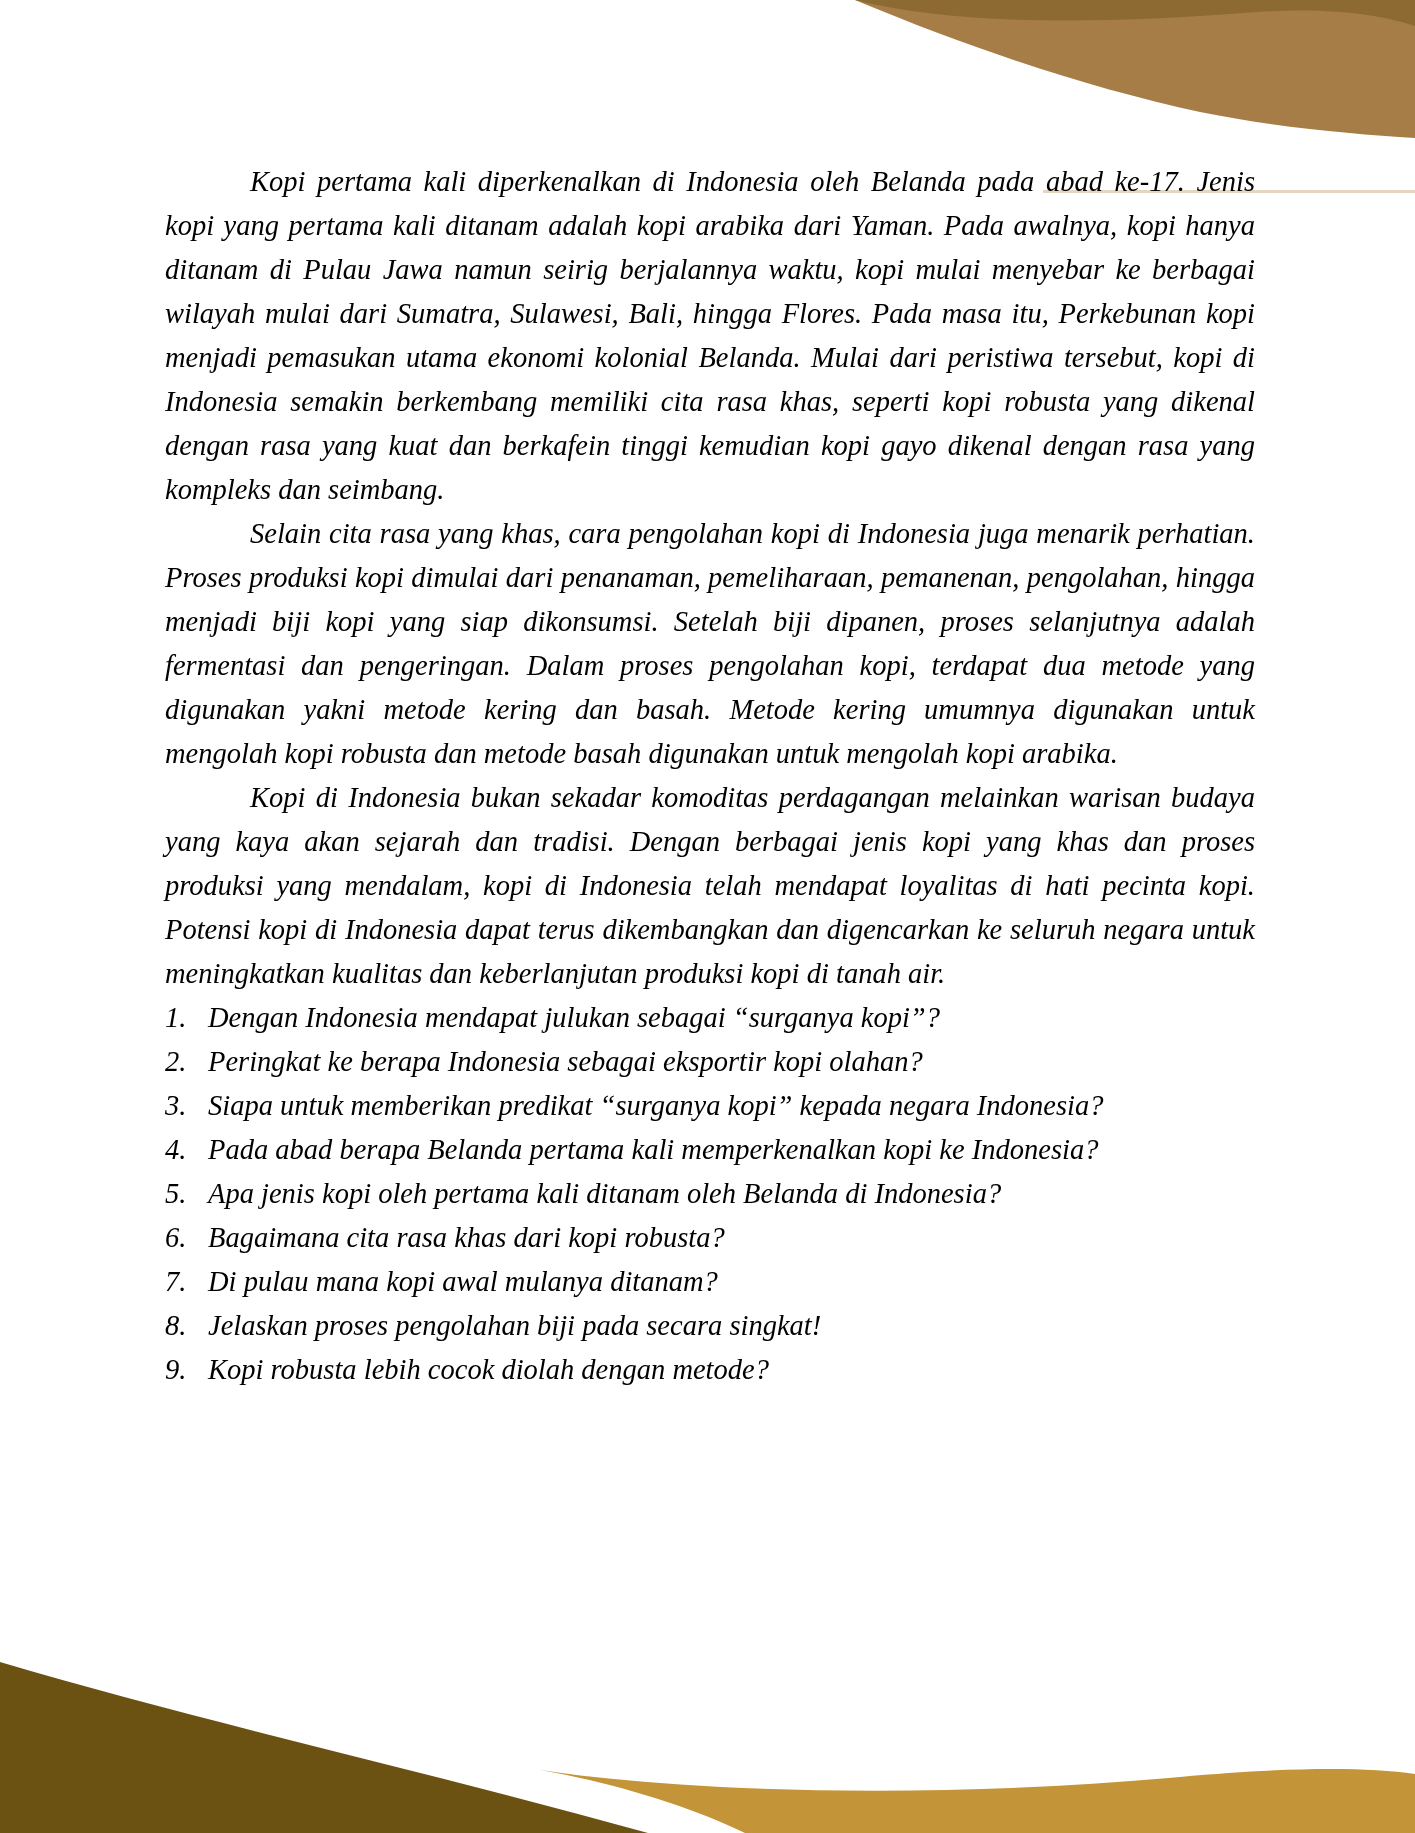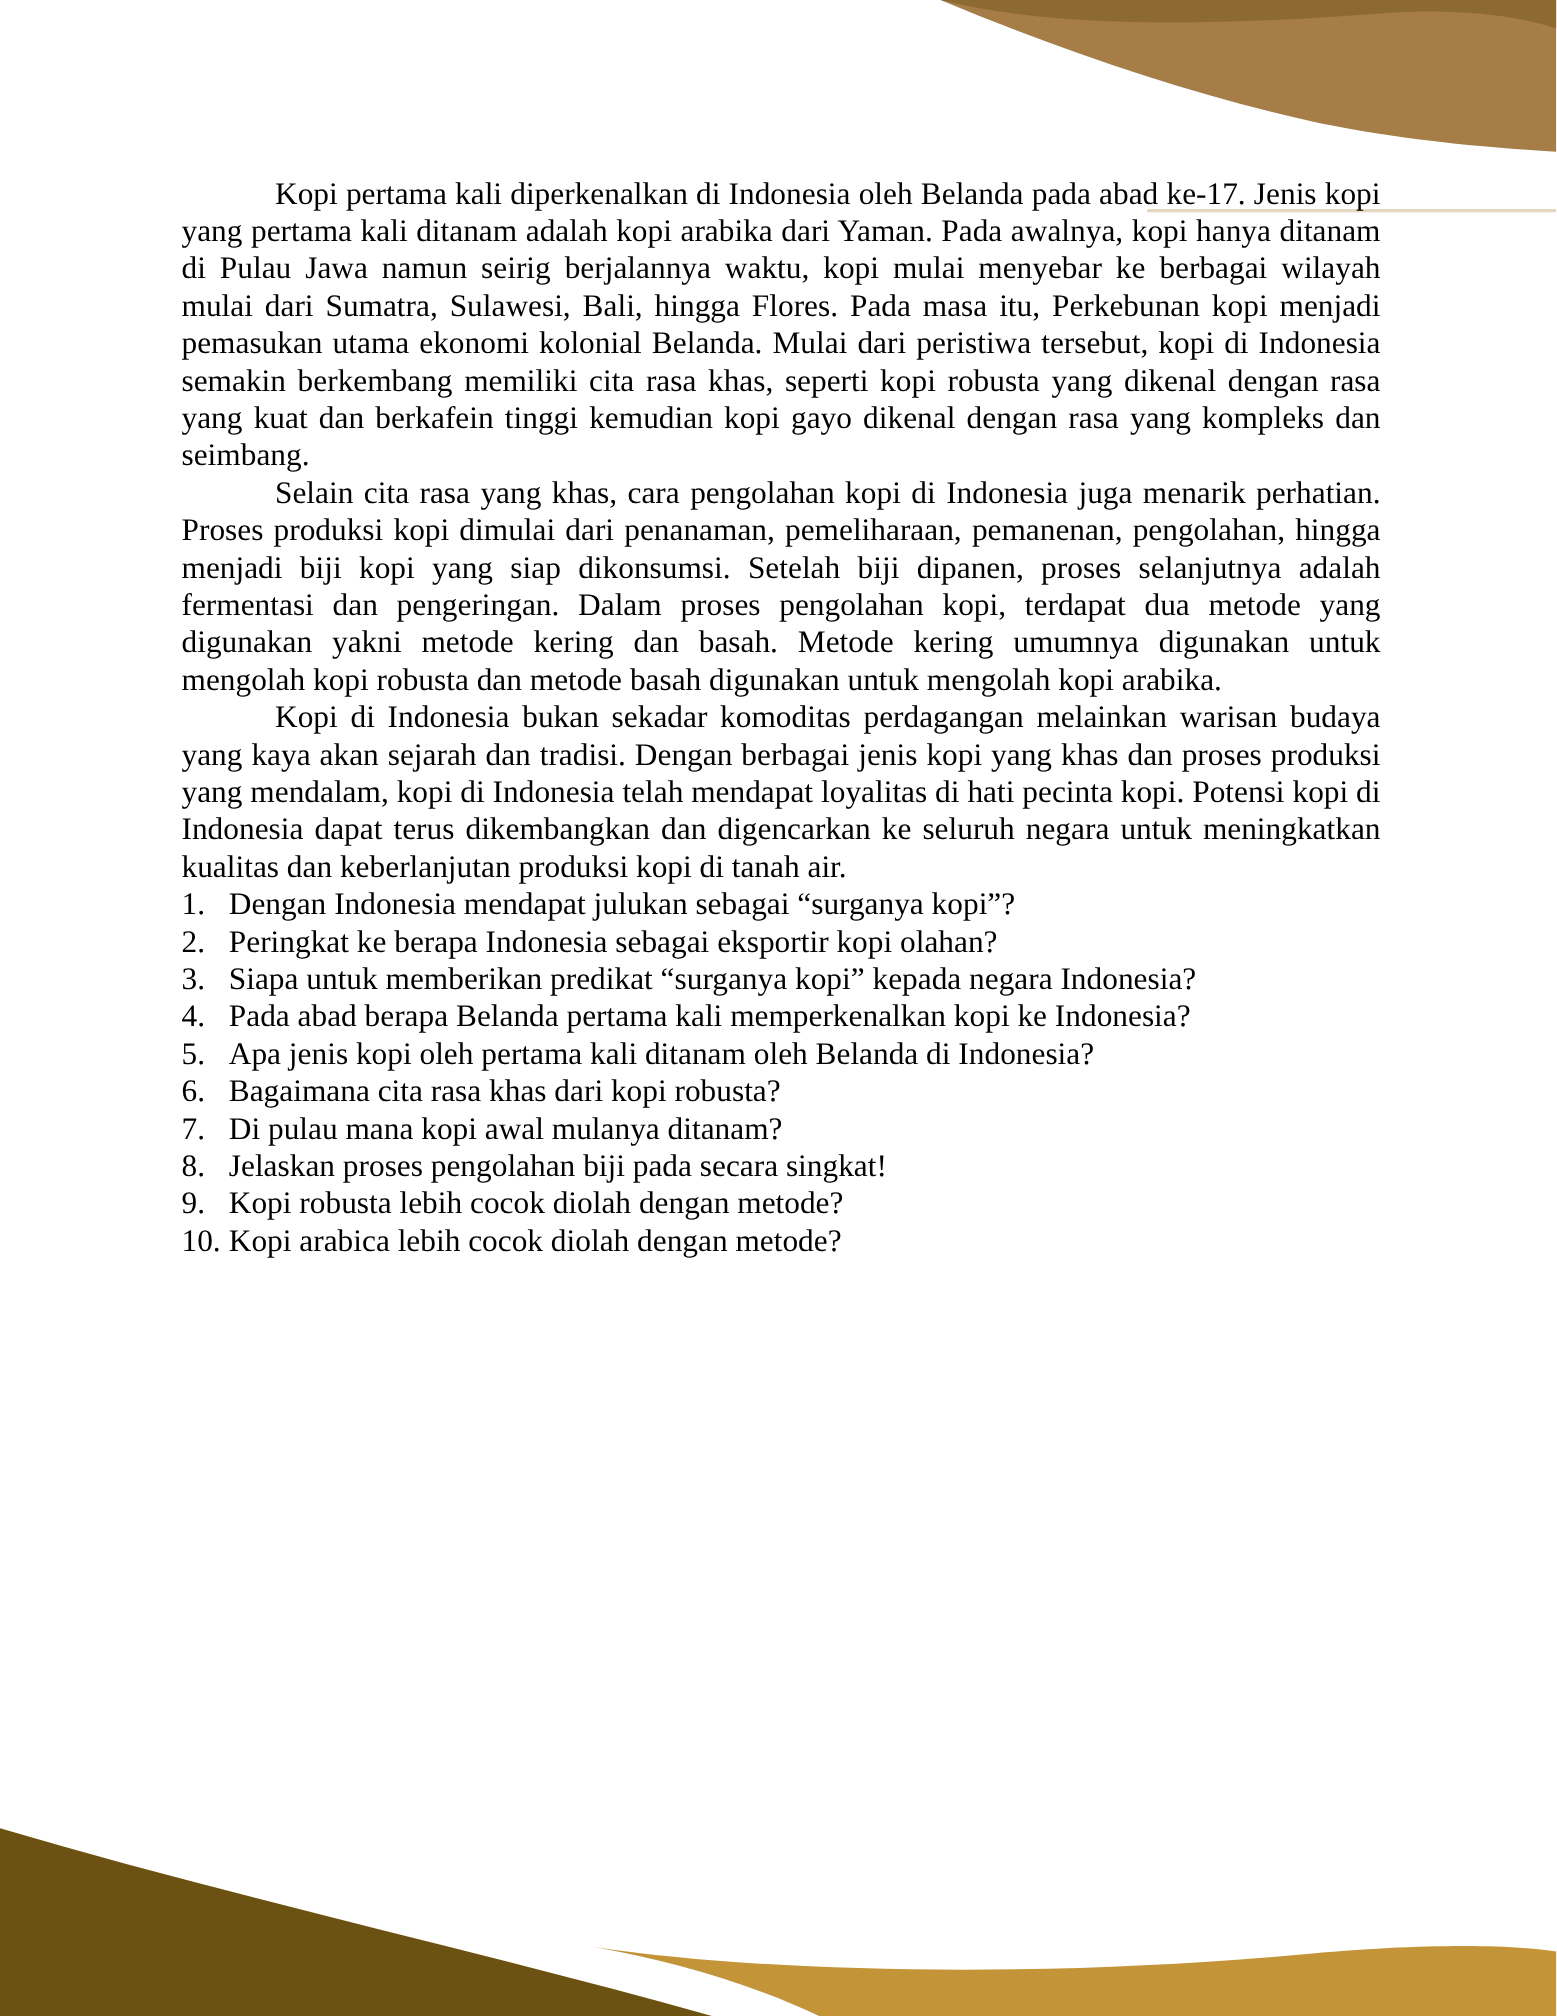--- a/index.html
+++ b/index.html
@@ -18,21 +18,22 @@
     width: 1415px;
     height: 1833px;
     display: block;
   }
   .content {
     position: absolute;
     left: 165px;
     top: 160px;
     width: 1090px;
     font-size: 28.5px;
-    line-height: 34px;
+    line-height: 44px;
+    font-style: italic;
   }
   p.para {
     margin: 0;
     text-align: justify;
     text-indent: 85px;
   }
   .heading {
     margin: 48px 0 0 0;
     font-weight: bold;
     text-align: left;
@@ -99,20 +100,16 @@
         <span class="q-text">Di pulau mana kopi awal mulanya ditanam?</span>
       </div>
       <div class="q">
         <span class="q-num">8.</span>
         <span class="q-text">Jelaskan proses pengolahan biji pada secara singkat!</span>
       </div>
       <div class="q">
         <span class="q-num">9.</span>
         <span class="q-text">Kopi robusta lebih cocok diolah dengan metode?</span>
       </div>
-      <div class="q">
-        <span class="q-num">10.</span>
-        <span class="q-text">Kopi arabica lebih cocok diolah dengan metode?</span>
-      </div>
     </div>
 
   </div>
 </div>
 
 </body></html>

